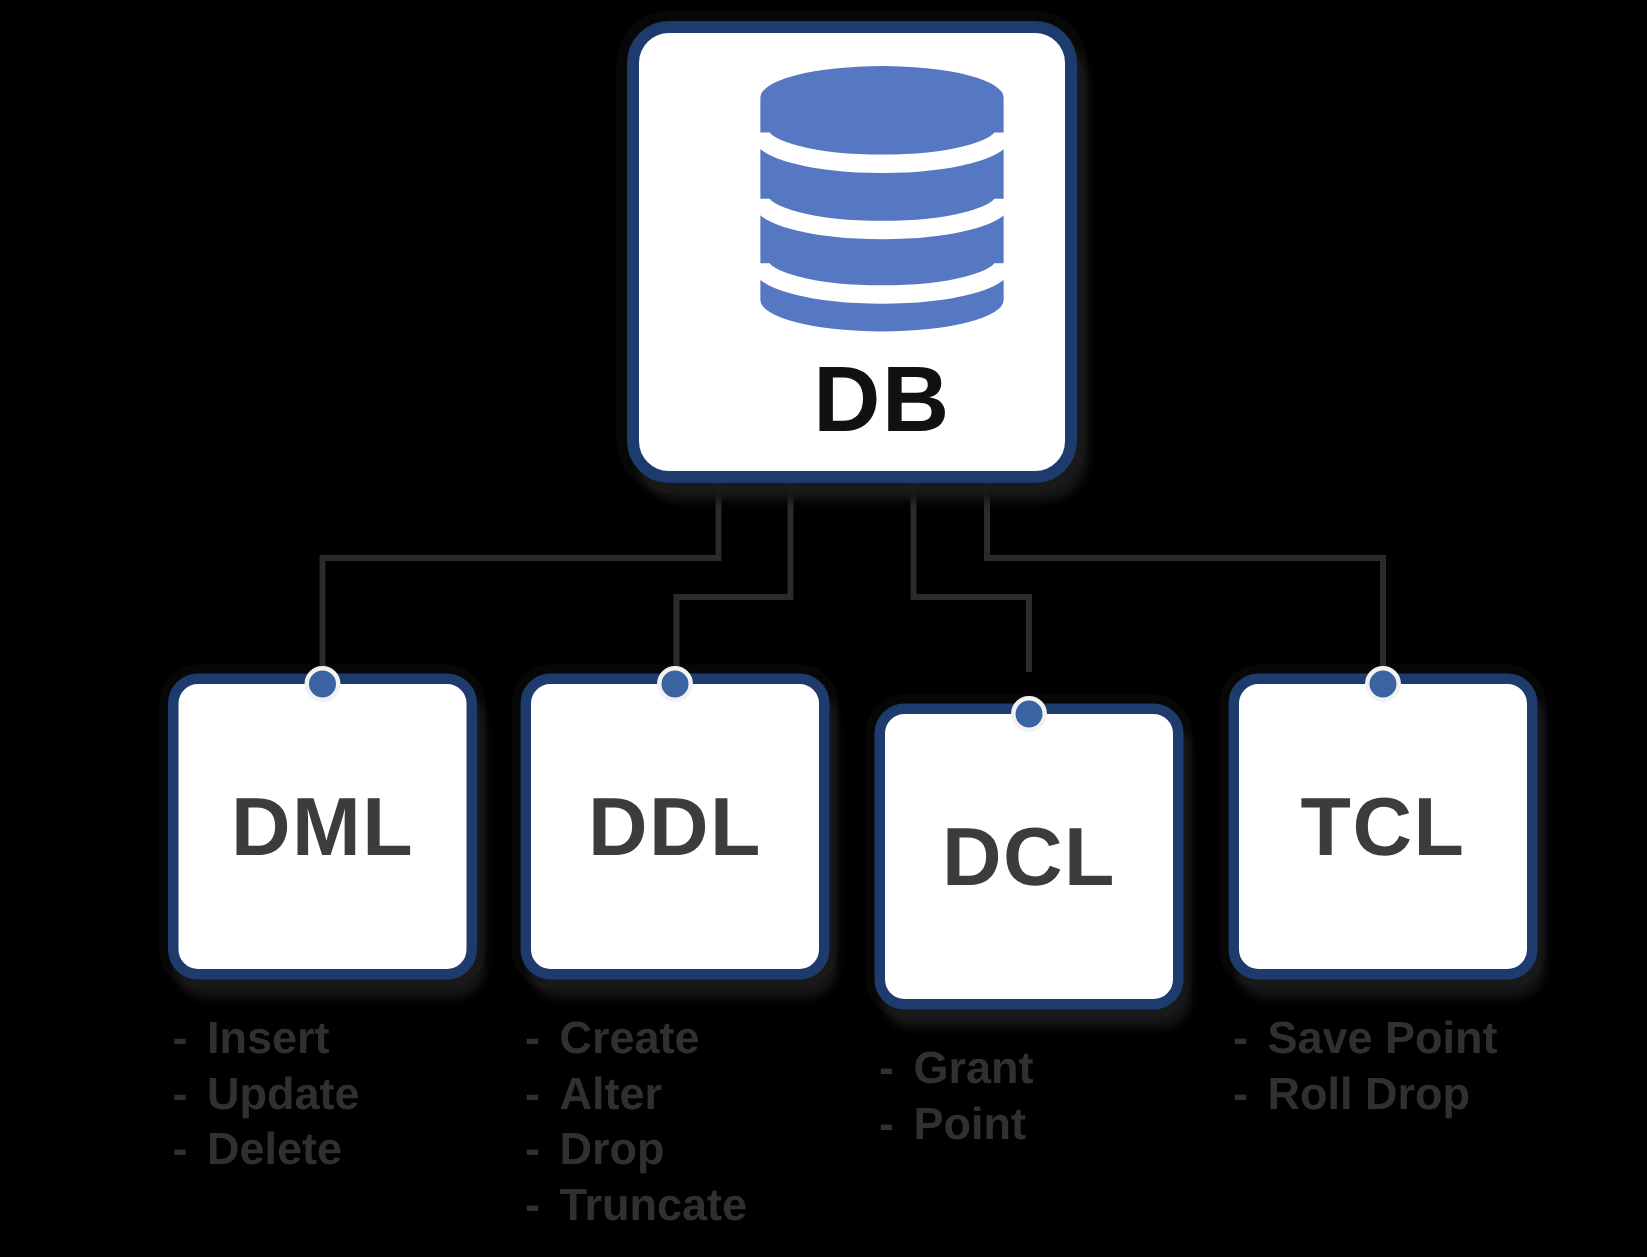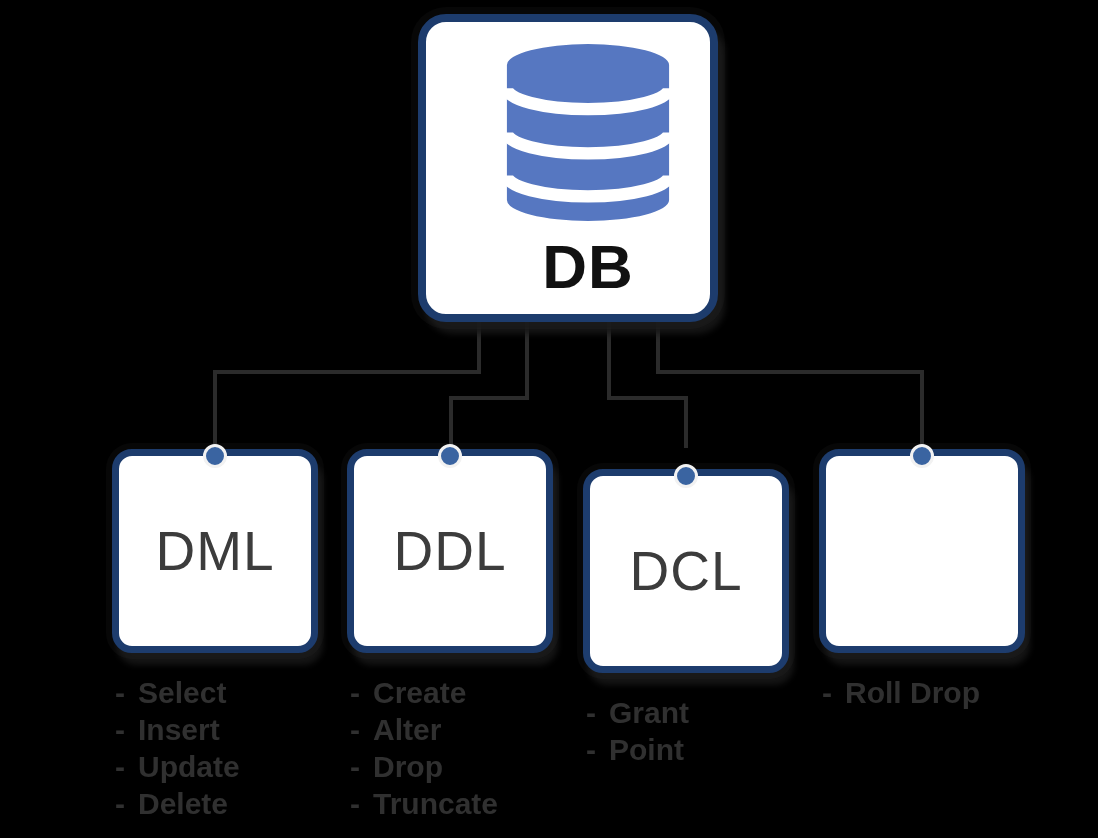--- a/index.html
+++ b/index.html
@@ -52,21 +52,21 @@
     display:flex;align-items:center;justify-content:center;
     box-shadow:0 0 0 6px rgba(70,70,70,0.10), 5px 12px 6px rgba(22,22,22,0.95);
   }
   .dot{
     position:absolute;left:50%;top:-12px;transform:translateX(-50%);
     width:24px;height:24px;border-radius:50%;
     background:var(--dot);
     border:3px solid #f2f2f2;
   }
   .child-label{
-    font-size:55px;font-weight:normal;color:var(--label);
+    font-size:55px;font-weight:bold;color:var(--label);
     letter-spacing:1px;line-height:1;
   }
 
   
   .cmd-list{margin-top:21px;padding-left:3px;}
   .cmd{
     font-size:30px;font-weight:bold;color:var(--list);
     line-height:37px;white-space:nowrap;
   }
   .cmd .bullet{display:inline-block;margin-right:13px;}
@@ -93,21 +93,20 @@
     <div class="db-label">DB</div>
   </div>
 
   <div id="children">
       <div class="child-group" style="left: 112px;">
         <div class="child-box">
           <span class="dot"></span>
           <span class="child-label">DML</span>
         </div>
         <div class="cmd-list">
-          <div class="cmd"><span class="bullet">-</span><span class="cmd-text">Select</span></div>
           <div class="cmd"><span class="bullet">-</span><span class="cmd-text">Insert</span></div>
           <div class="cmd"><span class="bullet">-</span><span class="cmd-text">Update</span></div>
           <div class="cmd"><span class="bullet">-</span><span class="cmd-text">Delete</span></div>
         </div>
       </div>
       <div class="child-group" style="left: 347px;">
         <div class="child-box">
           <span class="dot"></span>
           <span class="child-label">DDL</span>
         </div>
@@ -124,20 +123,22 @@
           <span class="child-label">DCL</span>
         </div>
         <div class="cmd-list">
           <div class="cmd"><span class="bullet">-</span><span class="cmd-text">Grant</span></div>
           <div class="cmd"><span class="bullet">-</span><span class="cmd-text">Point</span></div>
         </div>
       </div>
       <div class="child-group" style="left: 819px;">
         <div class="child-box">
           <span class="dot"></span>
+          <span class="child-label">TCL</span>
         </div>
         <div class="cmd-list">
+          <div class="cmd"><span class="bullet">-</span><span class="cmd-text">Save Point</span></div>
           <div class="cmd"><span class="bullet">-</span><span class="cmd-text">Roll Drop</span></div>
         </div>
       </div>
     </div>
 
 </div>
 
 </body></html>

